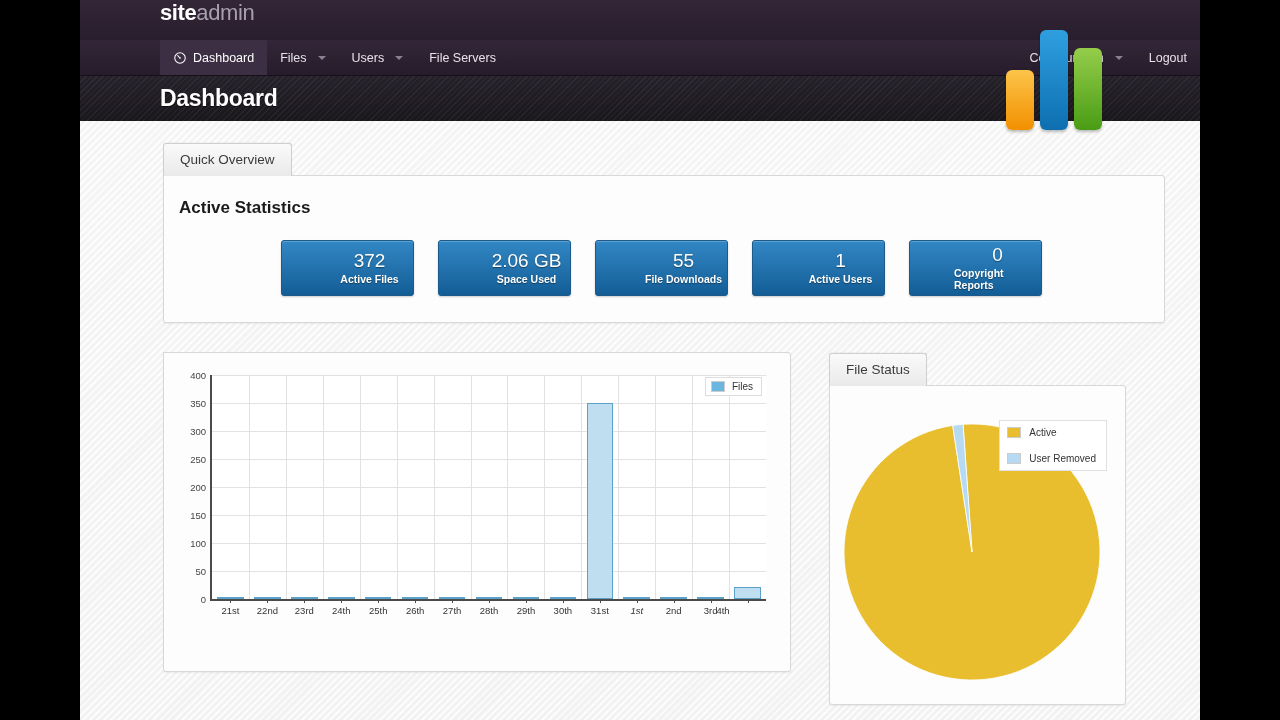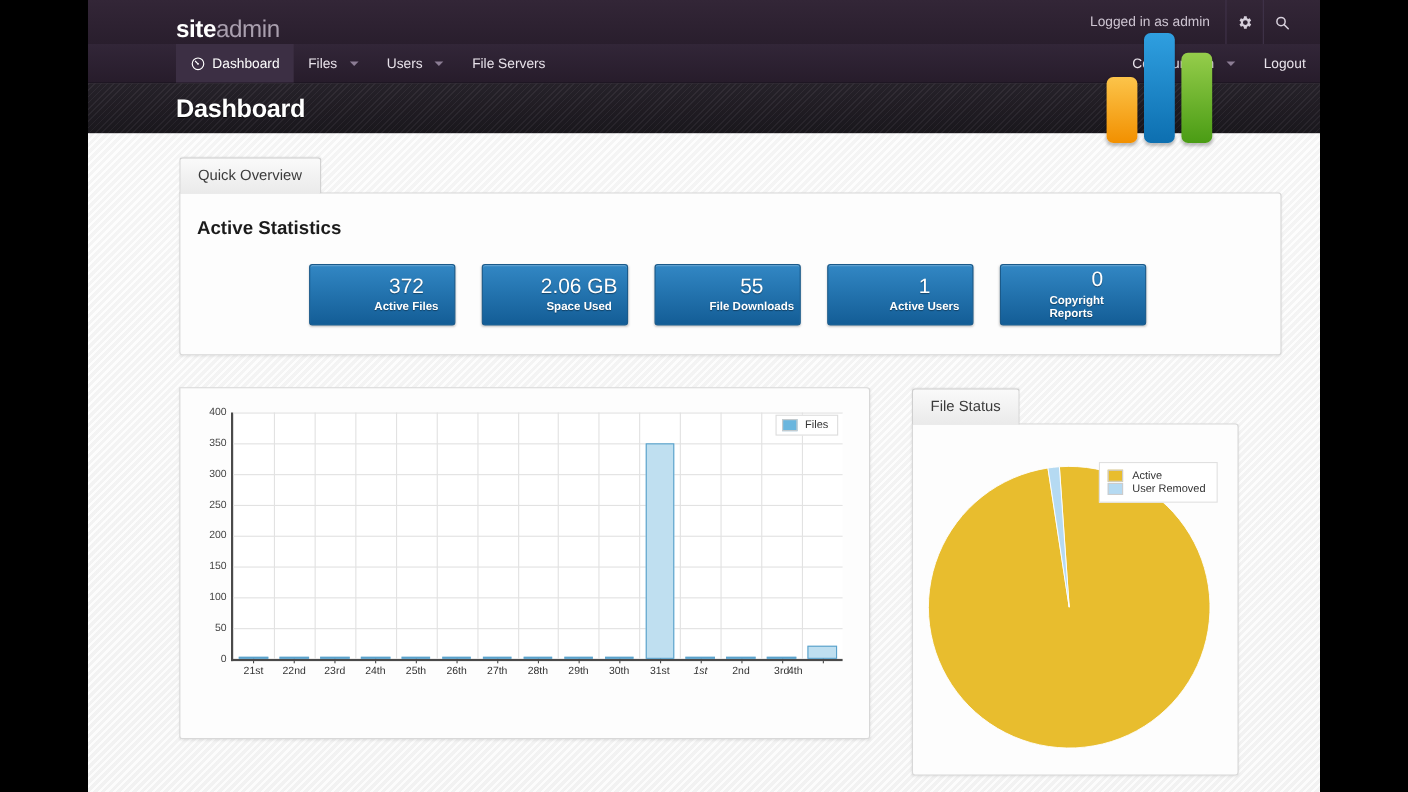--- a/index.html
+++ b/index.html
@@ -20,22 +20,22 @@
         rgba(255,255,255,0.85) 0px, rgba(255,255,255,0.85) 2px,
         rgba(246,246,246,0.6) 2px, rgba(246,246,246,0.6) 5px),
       linear-gradient(#f4f4f4, #ececec);
     overflow: hidden;
   }
 
   
   .topbar {
     height: 40px; background: #2e2233;
     background-image: linear-gradient(#332637, #291e2d);
-    display: flex; align-items: flex-end; justify-content: space-between;
-    padding: 0 18px 0 0;
+    display: flex; align-items: flex-start; justify-content: space-between;
+    padding: 0 8px 0 0;
     position: relative;
   }
   .brand {
     font-size: 22px; letter-spacing: -0.4px; padding-left: 80px;
     color: #cfc6d2; white-space: nowrap;
   }
   .brand b { color: #ffffff; font-weight: bold; }
   .brand span.light { color: #a99fae; font-weight: normal; }
 
   .topright { display: flex; align-items: center; height: 100%; }
@@ -181,50 +181,36 @@
   .sw { width: 14px; height: 11px; display: inline-block; border: 1px solid #ccc; }
   .sw-files { background: #6ab6de; }
 
   
   .pie-body { padding: 16px 12px 12px 12px; height: 320px; position: relative; }
   .pie-wrap { position: relative; width: 100%; height: 100%; }
   .pie-legend {
     position: absolute; right: 6px; top: 18px;
     background: #fff; border: 1px solid #e0e0e0;
     padding: 6px 10px 6px 7px;
-    display: flex; flex-direction: column; gap: 1px;
+    display: flex; flex-direction: column; gap: 15px;
     font-size: 10px; color: #333; z-index: 4;
   }
   .pie-legend div { display: flex; align-items: center; gap: 8px; }
   .sw-active { background: #e8bd2e; }
   .sw-removed { background: #b5daf2; }
 </style>
 </head>
 <body>
 
 <div class="stage">
   <div class="viewport">
 
     <div class="topbar">
       <div class="brand">
         <b>site</b><span class="light">admin</span>
-      </div>
-      <div class="topright">
-        <div class="loggedin">Logged in as admin</div>
-        <div class="icon-btn">
-          <svg width="15" height="15" viewBox="0 0 24 24" fill="#d6cfdb">
-            <path d="M19.4 13a7.6 7.6 0 0 0 0-2l2.1-1.6-2-3.5-2.5 1a7.7 7.7 0 0 0-1.7-1L15 3H11l-.3 2.9a7.7 7.7 0 0 0-1.7 1l-2.5-1-2 3.5L6.6 11a7.6 7.6 0 0 0 0 2l-2.1 1.6 2 3.5 2.5-1c.5.4 1.1.8 1.7 1L11 21h4l.3-2.9c.6-.2 1.2-.6 1.7-1l2.5 1 2-3.5L19.4 13zM13 15.5A3.5 3.5 0 1 1 13 8.5a3.5 3.5 0 0 1 0 7z"></path>
-          </svg>
-        </div>
-        <div class="icon-btn">
-          <svg width="15" height="15" viewBox="0 0 24 24" fill="none" stroke="#d6cfdb" stroke-width="2.2">
-            <circle cx="10.5" cy="10.5" r="6"></circle>
-              <line x1="15" y1="15" x2="21" y2="21" stroke-linecap="round"></line>
-          </svg>
-        </div>
       </div>
     </div>
 
     <div class="navbar">
       <div class="navleft">
         <div class="navitem active">
           <span class="gauge-icon">
             <svg width="14" height="14" viewBox="0 0 24 24" fill="none" stroke="#ffffff" stroke-width="1.8">
               <circle cx="12" cy="12" r="9"></circle>
                 <path d="M12 12 L8 8" stroke-linecap="round"></path>

